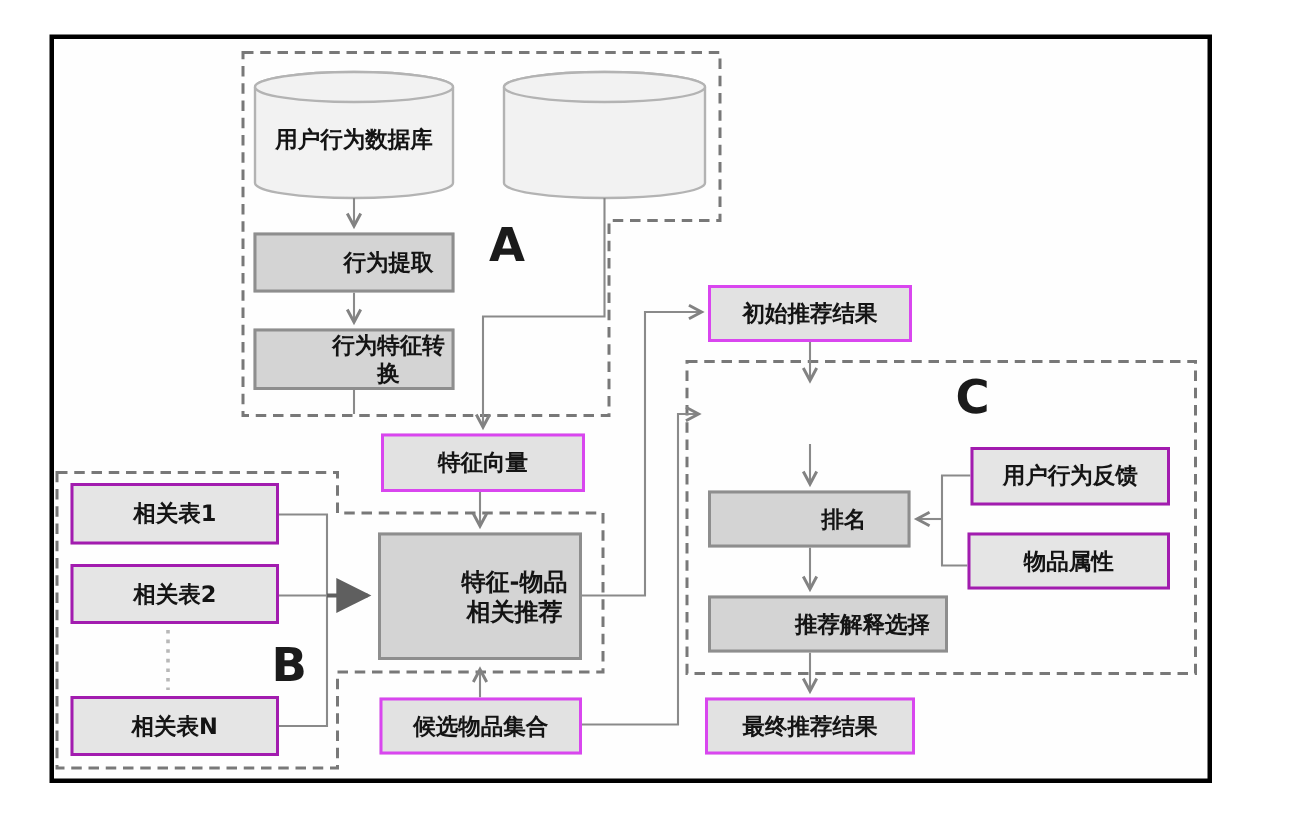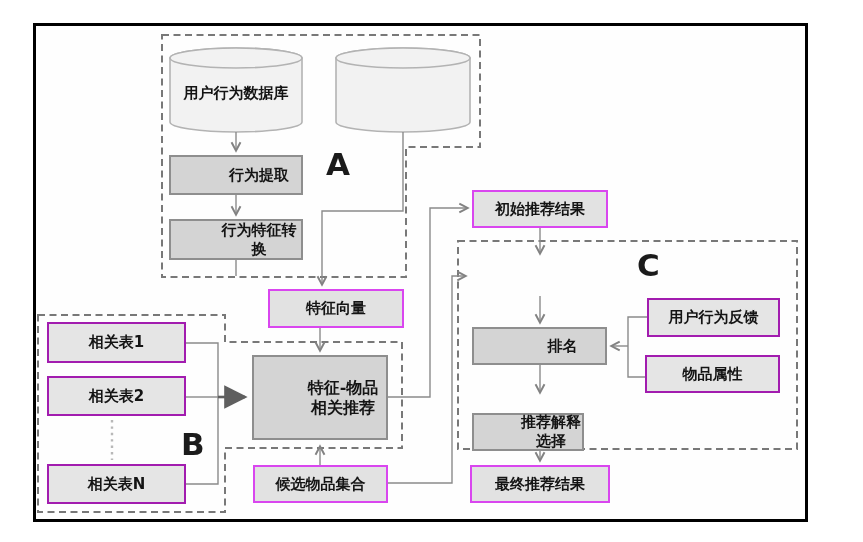--- a/index.html
+++ b/index.html
@@ -81,32 +81,32 @@
     <polyline points="218,397 245,397" stroke="#5f5f5f" stroke-width="2.6" fill="none" marker-end="url(#arrThick)"></polyline>
 
     <line x1="112" y1="420" x2="112" y2="460" stroke="#b8b8b8" stroke-width="2.4" stroke-dasharray="2.4,4"></line>
   </svg>
 
   <div class="cyl-label" style="left:172px;top:82px;width:128px;height:22px;">用户行为数据库</div>
 
   <div class="box node-dark" style="left:169px;top:155px;width:134px;height:40px;">行为提取</div>
   <div class="box node-dark" style="left:169px;top:219px;width:134px;height:41px;">行为特征转换</div>
 
-  <div class="box node-mid" style="left:268px;top:289px;width:136px;height:39px;">特征向量</div>
+  <div class="box node-mid" style="left:254px;top:289px;width:136px;height:39px;">特征向量</div>
   <div class="box node-dark" style="left:252px;top:355px;width:136px;height:85px;font-size:16px;">特征-物品
 相关推荐</div>
   <div class="box node-mid" style="left:253px;top:465px;width:135px;height:38px;">候选物品集合</div>
 
   <div class="box node-light" style="left:47px;top:322px;width:139px;height:41px;">相关表1</div>
   <div class="box node-light" style="left:47px;top:376px;width:139px;height:40px;">相关表2</div>
   <div class="box node-light" style="left:47px;top:464px;width:139px;height:40px;">相关表N</div>
 
   <div class="box node-mid" style="left:472px;top:190px;width:136px;height:38px;">初始推荐结果</div>
   <div class="box node-dark" style="left:472px;top:327px;width:135px;height:38px;">排名</div>
   <div class="box node-light" style="left:647px;top:298px;width:133px;height:39px;">用户行为反馈</div>
   <div class="box node-light" style="left:645px;top:355px;width:135px;height:38px;">物品属性</div>
-  <div class="box node-dark" style="left:472px;top:413px;width:112px;height:38px;">推荐解释选择</div>
+  <div class="box node-dark" style="left:472px;top:397px;width:160px;height:38px;">推荐解释选择</div>
   <div class="box node-mid" style="left:470px;top:465px;width:140px;height:38px;">最终推荐结果</div>
 
   <div class="group-label" style="left:326px;top:146px;">A</div>
   <div class="group-label" style="left:181px;top:426px;">B</div>
   <div class="group-label" style="left:637px;top:247px;">C</div>
 </div>
 
 </body></html>

